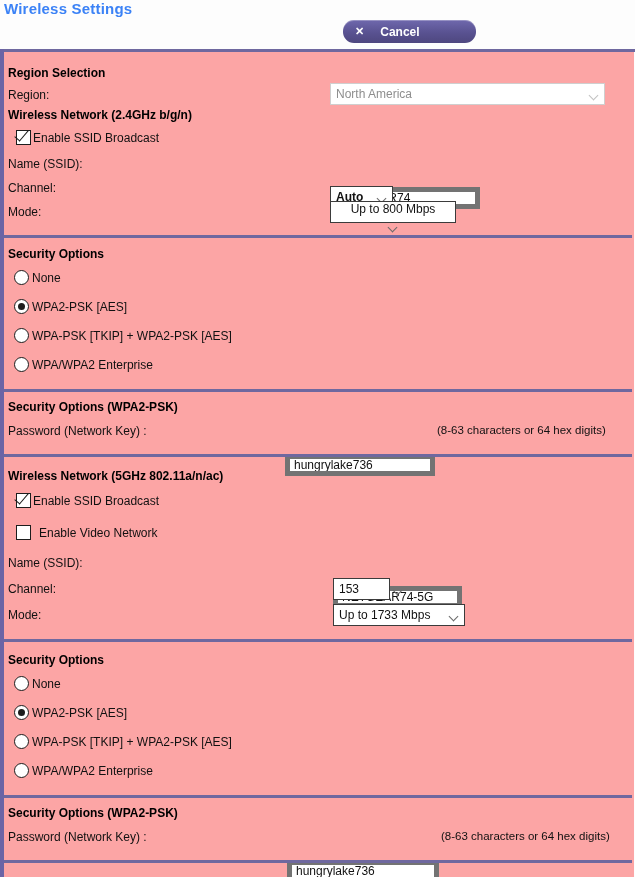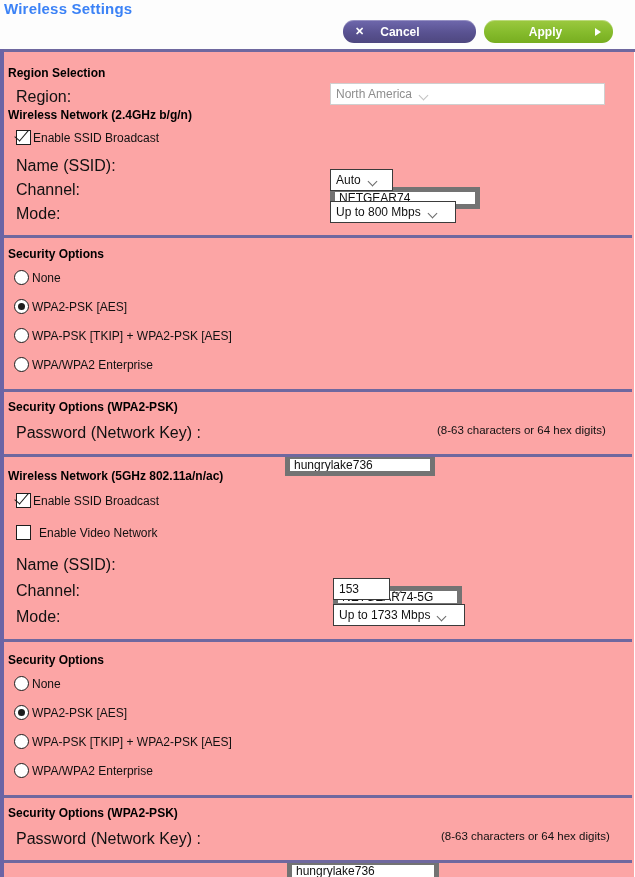--- a/index.html
+++ b/index.html
@@ -103,24 +103,23 @@
   
   .sec-head {
     position: absolute;
     font-weight: bold;
     font-size: 12px;
     color: #000000;
     white-space: nowrap;
   }
   .lbl {
     position: absolute;
-    font-size: 16px;
+    font-size: 12px;
     color: #111111;
     white-space: nowrap;
-    margin-left: 8px;
   }
   .hint {
     position: absolute;
     font-size: 11.5px;
     color: #111111;
     white-space: nowrap;
     text-align: center;
   }
 
   
@@ -138,20 +137,21 @@
     margin-top: 34px;
   }
   .sel {
     position: absolute;
     box-sizing: border-box;
     height: 22px;
     border: 1px solid #3b3b3b;
     background: #ffffff;
     display: flex;
     align-items: center;
+    justify-content: space-between;
     padding: 0 5px 0 5px;
     font-size: 12px;
     color: #111111;
     cursor: pointer;
     gap: 8px;
   }
   .sel .chev {
     display: inline-block;
     width: 9px; height: 5px;
     position: relative;
@@ -226,24 +226,20 @@
 
 <div class="page">
 
   <div class="page-title">Wireless Settings</div>
 
   <div class="btn-row">
     <button class="btn btn-cancel">
       <span class="glyph-x">✕</span>
       <span class="btn-label">Cancel</span>
     </button>
-    <button class="btn btn-apply">
-      <span class="btn-label">Apply</span>
-      <span class="glyph-arrow"></span>
-    </button>
   </div>
 
   <div class="panel">
 
     <div class="rule top"></div>
 
     <div class="sec-head" style="left:4px; top:17px;">Region Selection</div>
     <div class="lbl" style="left:4px; top:39px;">Region:</div>
     <div class="sel disabled" style="left:326px; top:34px; width:275px;">
       <span>North America</span>
@@ -254,27 +250,27 @@
 
     <div class="cbx-row" style="left:12px; top:81px;">
       <span class="cbx checked"></span>
       <span class="cbx-label">Enable SSID Broadcast</span>
     </div>
 
     <div class="lbl" style="left:4px; top:108px;">Name (SSID):</div>
     <input class="txt" style="left: 326px; top: 104px; width: 150px;" value="NETGEAR74">
 
     <div class="lbl" style="left:4px; top:132px;">Channel:</div>
-    <div class="sel" style="left:326px; top:120px; width:63px;">
+    <div class="sel" style="left:326px; top:137px; width:63px;font-weight:bold;">
       <span>Auto</span>
       <span class="chev"></span>
     </div>
 
     <div class="lbl" style="left:4px; top:156px;">Mode:</div>
-    <div class="sel" style="left:326px; top:152px; width:126px;">
+    <div class="sel" style="left:326px; top:152px; width:126px;flex-direction:column;">
       <span>Up to 800 Mbps</span>
       <span class="chev"></span>
     </div>
 
     <div class="rule" style="top:186px;"></div>
 
     <div class="sec-head" style="left:4px; top:198px;">Security Options</div>
 
     <div class="rad-row" style="left:10px; top:221px;">
       <span class="rad"></span>

